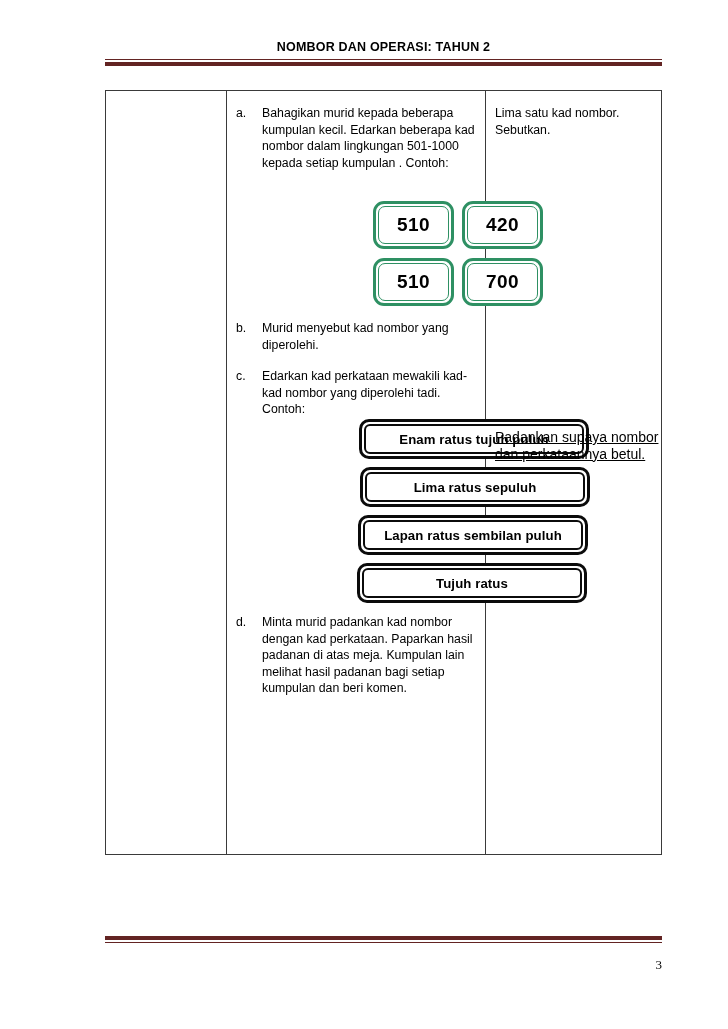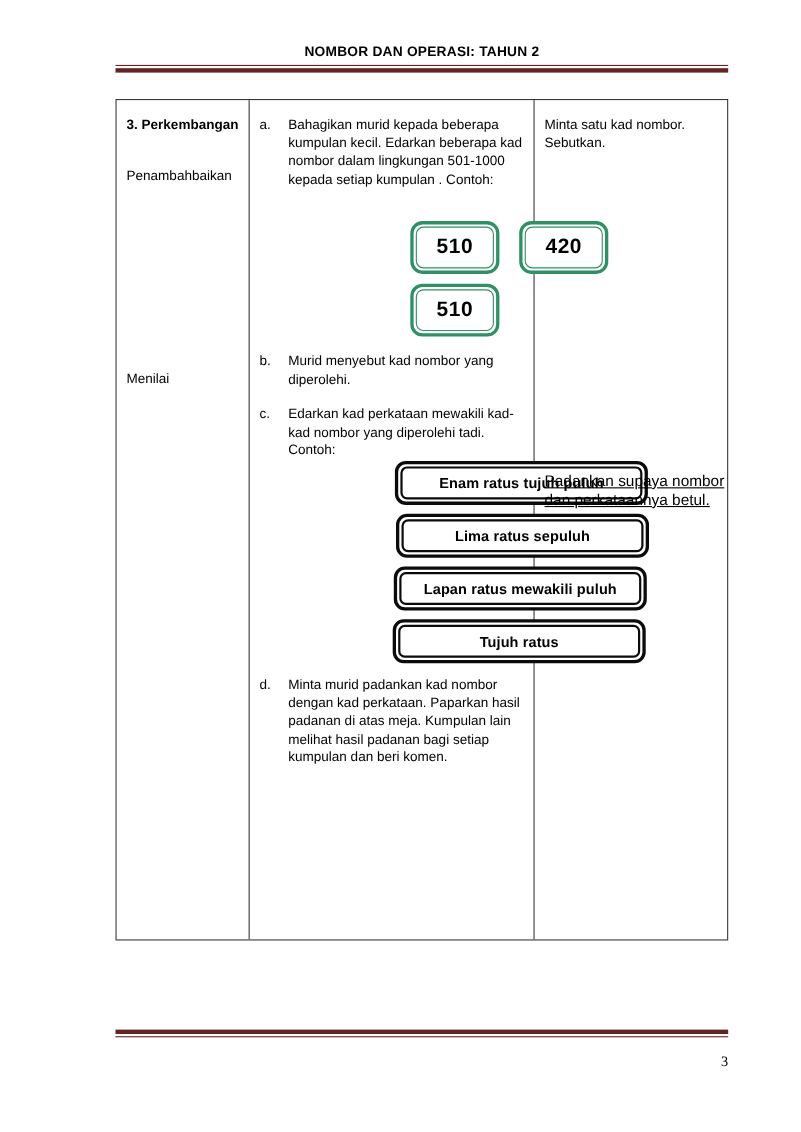--- a/index.html
+++ b/index.html
@@ -168,21 +168,21 @@
 
   
   #number-cards {
     position: absolute;
     left: 146px;
     top: 110px;
     width: 200px;
   }
   .num-row {
     display: flex;
-    gap: 18px;
+    gap: 8px;
     margin-bottom: 9px;
   }
   .num-card {
     width: 81px;
     height: 48px;
     box-sizing: border-box;
     border: 3px solid #2e9063;
     border-radius: 11px;
     background: #ffffff;
     padding: 2px;
@@ -244,27 +244,20 @@
     <div class="line-gap"></div>
     <div class="line-thick"></div>
   </div>
 </div>
 
 <div id="content-table">
 
   <div class="col-divider" id="divider-1"></div>
   <div class="col-divider" id="divider-2"></div>
 
-  <div class="col" id="col-phase">
-    <div class="cell-pad">
-      <div id="phase-title">3. Perkembangan</div>
-      <div id="phase-sub">Penambahbaikan</div>
-    </div>
-    <div id="phase-evaluate">Menilai</div>
-  </div>
 
   <div class="col" id="col-body">
 
     <div class="step" id="step-a">
       <span class="step-label">a.</span>
       <span class="step-text">Bahagikan murid kepada beberapa kumpulan kecil. Edarkan beberapa kad nombor  dalam lingkungan  501-1000 kepada setiap kumpulan . Contoh:</span>
     </div>
 
     <div id="number-cards">
       <div class="num-row">
@@ -272,20 +265,23 @@
           <div class="num-card-inner">510</div>
         </div>
         <div class="num-card">
           <div class="num-card-inner">420</div>
         </div>
       </div>
       <div class="num-row">
         <div class="num-card">
           <div class="num-card-inner">510</div>
         </div>
+        <div class="num-card">
+          <div class="num-card-inner">700</div>
+        </div>
       </div>
     </div>
 
     <div class="step" id="step-b">
       <span class="step-label">b.</span>
       <span class="step-text">Murid menyebut kad nombor yang diperolehi.</span>
     </div>
 
     <div class="step" id="step-c">
       <span class="step-label">c.</span>
@@ -293,36 +289,36 @@
     </div>
 
     <div id="word-cards">
       <div class="word-card shift-left">
         <div class="word-card-inner">Enam ratus tujuh puluh</div>
       </div>
       <div class="word-card">
         <div class="word-card-inner">Lima ratus sepuluh</div>
       </div>
       <div class="word-card shift-left2">
-        <div class="word-card-inner">Lapan ratus mewakili puluh</div>
+        <div class="word-card-inner">Lapan ratus sembilan puluh</div>
       </div>
       <div class="word-card shift-left3">
         <div class="word-card-inner">Tujuh ratus</div>
       </div>
     </div>
 
     <div class="step" id="step-d">
       <span class="step-label">d.</span>
       <span class="step-text">Minta murid padankan kad nombor dengan kad perkataan. Paparkan hasil padanan di atas meja. Kumpulan lain melihat hasil padanan bagi setiap kumpulan dan beri komen.</span>
     </div>
 
   </div>
 
   <div class="col" id="col-notes">
-    <div id="note-1">Minta satu kad nombor. Sebutkan.</div>
+    <div id="note-1">Lima satu kad nombor. Sebutkan.</div>
     <div id="note-2">Padankan supaya nombor dan perkataannya betul.</div>
   </div>
 
 </div>
 
 <div id="page-footer">
   <div class="line-thick"></div>
   <div class="line-gap"></div>
   <div class="line-thin"></div>
   <div id="page-number">3</div>

